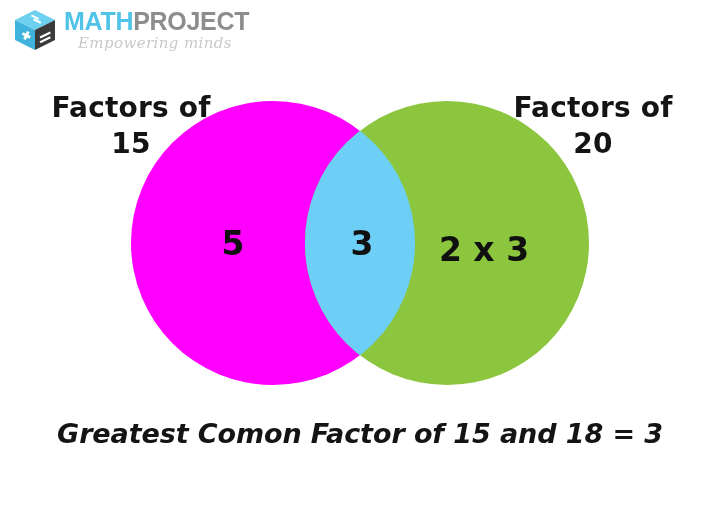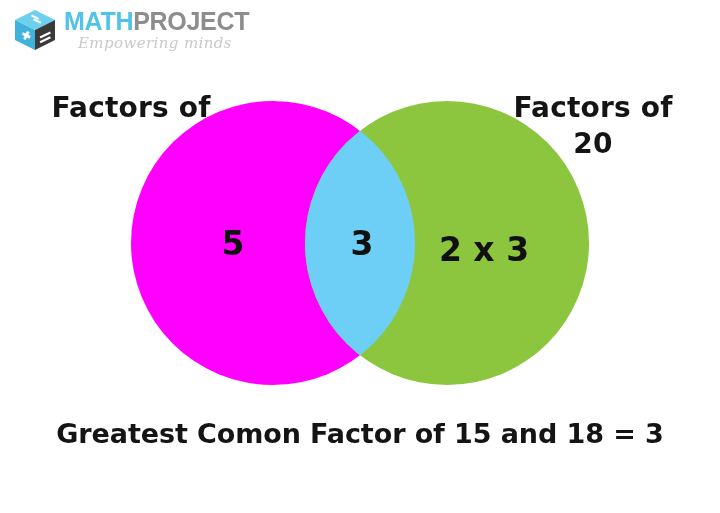--- a/index.html
+++ b/index.html
@@ -98,20 +98,21 @@
     position: absolute;
     left: 0;
     top: 418px;
     width: 720px;
     text-align: center;
     color: #141414;
     font-weight: bold;
     font-size: 27px;
     letter-spacing: -0.1px;
     font-family: "DejaVu Sans", sans-serif;
+    font-style: italic;
   }
 </style>
 </head>
 <body>
 
 <div id="page">
 
   <div id="logo">
 
     <div id="logo-mark">
@@ -134,20 +135,21 @@
       </svg>
     </div>
 
     <div id="logo-wordmark"><span class="wm-math">MATH</span><span class="wm-project">PROJECT</span></div>
 
     <div id="logo-tagline">Empowering minds</div>
   </div>
 
   <div id="label-left" class="set-label">
     <div>Factors of</div>
+    <div>15</div>
   </div>
 
   <div id="label-right" class="set-label">
     <div>Factors of</div>
     <div>20</div>
   </div>
 
   <svg id="venn" viewBox="0 0 720 513">
     <defs>
       <clipPath id="clipLeft">

